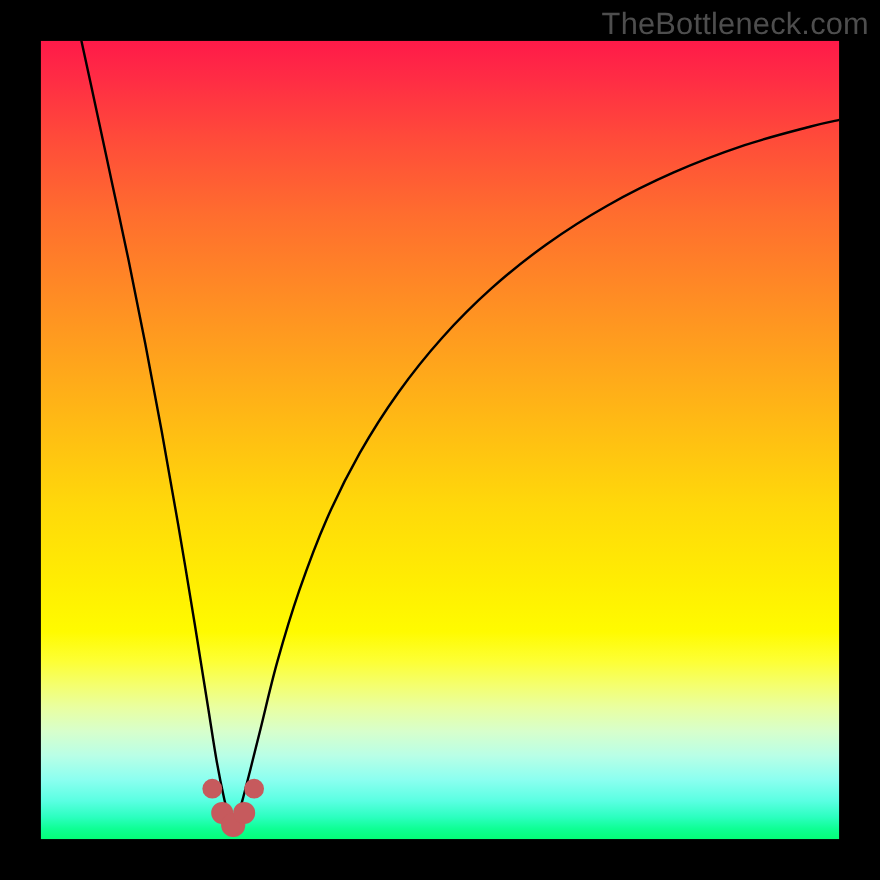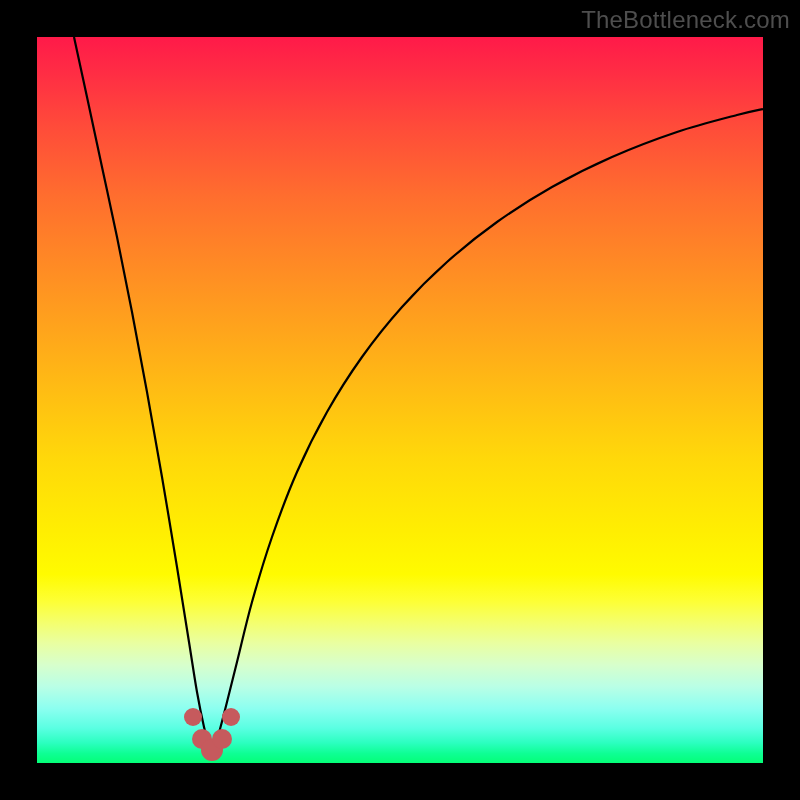--- a/index.html
+++ b/index.html
@@ -54,21 +54,21 @@
       #2cffc0 97.2%,
       #0eff94 98.7%,
       #04ff77 100%
     );
   }
   .watermark {
     position: absolute;
     top: 6px;
     right: 10px;
     color: #4e4e4e;
-    font-size: 24px;
+    font-size: 28px;
     letter-spacing: 0.2px;
     font-weight: 500;
     user-select: none;
   }
   svg.curves {
     position: absolute;
     left: 0;
     top: 0;
     width: 726px;
     height: 726px;

